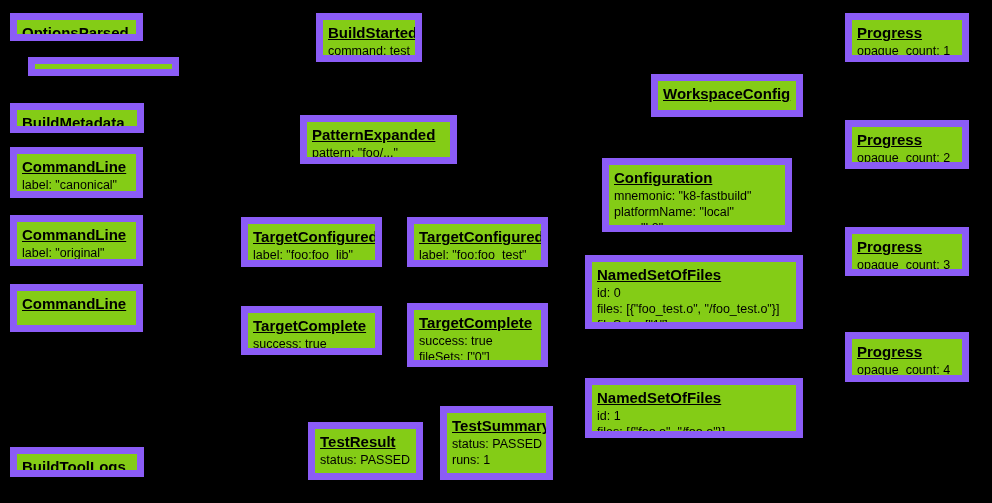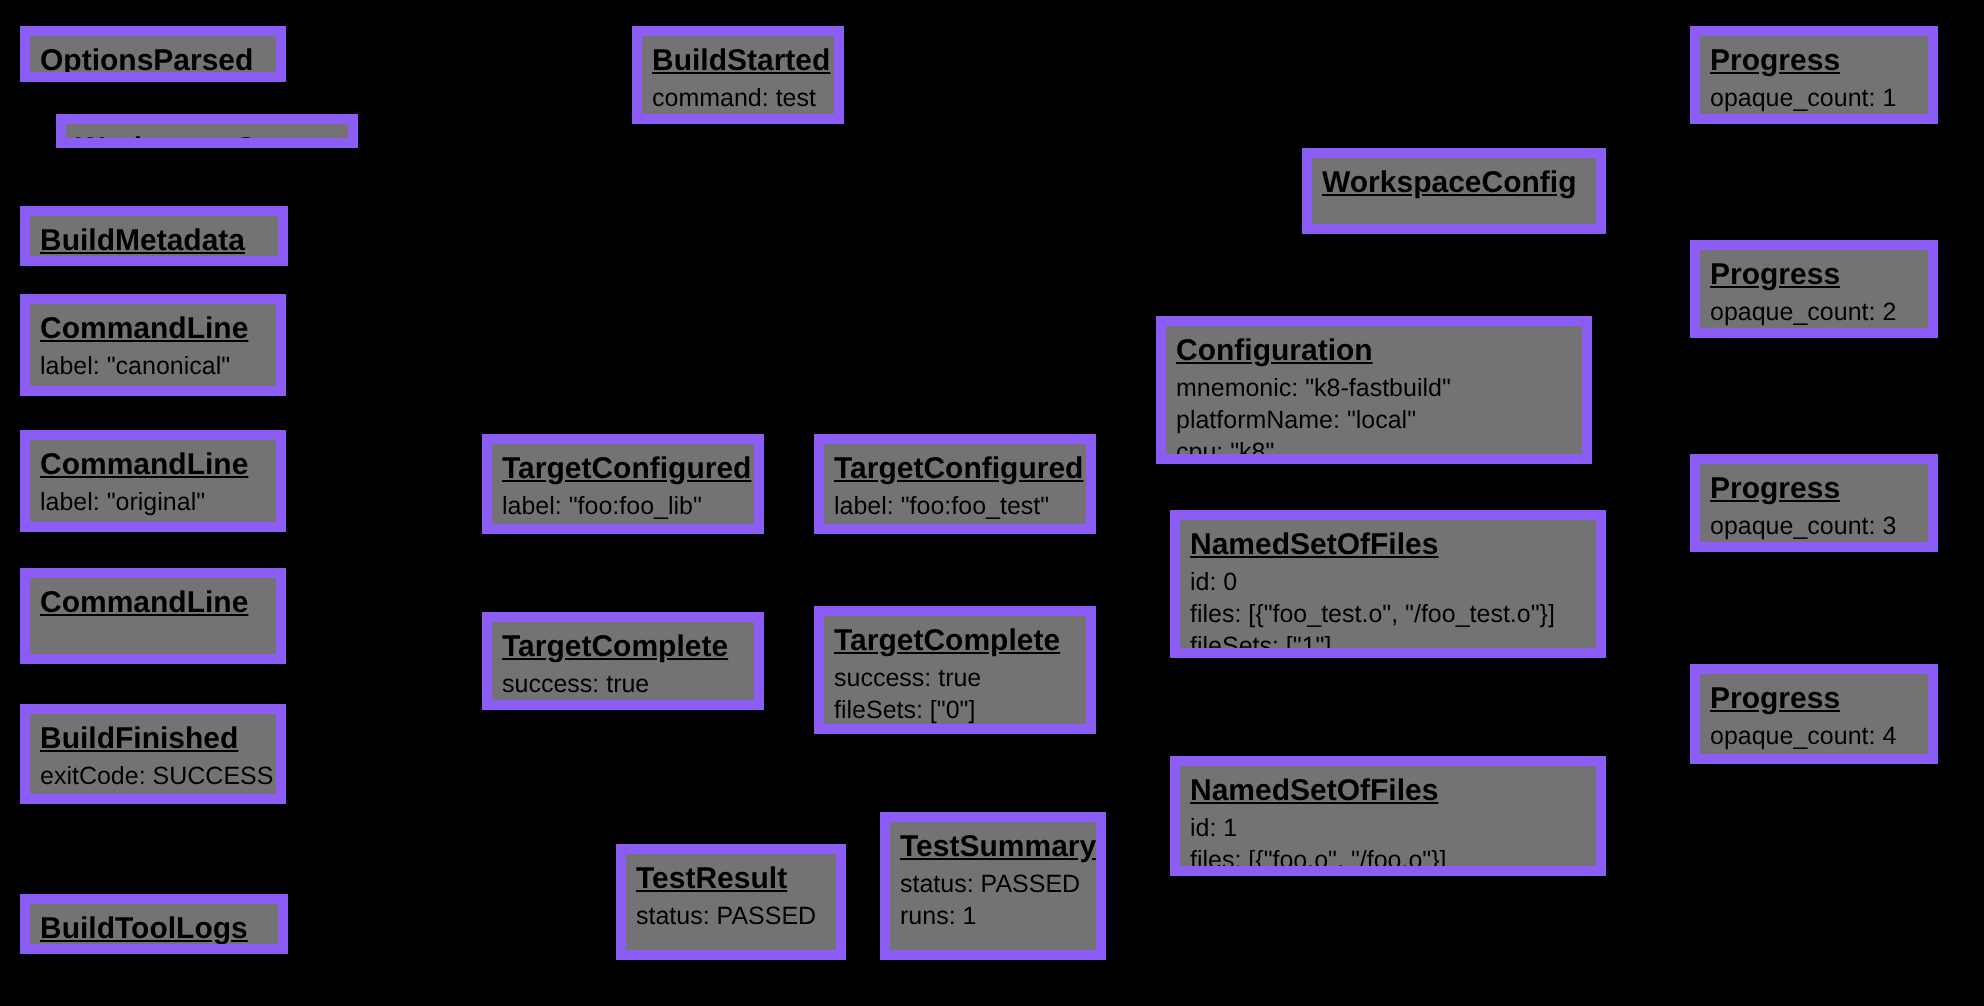--- a/index.html
+++ b/index.html
@@ -11,22 +11,22 @@
     position: relative;
     width: 992px;
     height: 503px;
     background: #000000;
     overflow: hidden;
     font-family: "Liberation Sans", sans-serif;
   }
   .node {
     position: absolute;
     box-sizing: border-box;
-    background: #737373;
-    border: 5px solid #8b5cf6;
+    background: #84cc16;
+    border: 7px solid #8b5cf6;
     color: #000000;
     padding: 3px 5px 2px 5px;
     overflow: hidden;
   }
   .node .t {
     font-size: 15px;
     font-weight: bold;
     text-decoration: underline;
     line-height: 20px;
     white-space: nowrap;
@@ -61,35 +61,35 @@
 
   <div class="node" style="left:10px;top:215px;width:133px;height:51px">
     <div class="t">CommandLine</div>
     <div class="l">label: "original"</div>
   </div>
 
   <div class="node" style="left:10px;top:284px;width:133px;height:48px">
     <div class="t">CommandLine</div>
   </div>
 
-  <div class="node" style="left:10px;top:352px;width:133px;height:50px">
-    <div class="t">BuildFinished</div>
-    <div class="l">exitCode: SUCCESS</div>
-  </div>
 
   <div class="node" style="left:10px;top:447px;width:134px;height:30px">
     <div class="t">BuildToolLogs</div>
   </div>
 
 
   <div class="node" style="left:316px;top:13px;width:106px;height:49px">
     <div class="t">BuildStarted</div>
     <div class="l">command: test</div>
   </div>
 
+  <div class="node" style="left:300px;top:115px;width:157px;height:49px">
+    <div class="t">PatternExpanded</div>
+    <div class="l">pattern: "foo/..."</div>
+  </div>
 
   <div class="node" style="left:241px;top:217px;width:141px;height:50px">
     <div class="t">TargetConfigured</div>
     <div class="l">label: "foo:foo_lib"</div>
   </div>
 
   <div class="node" style="left:407px;top:217px;width:141px;height:50px">
     <div class="t">TargetConfigured</div>
     <div class="l">label: "foo:foo_test"</div>
   </div>
@@ -113,21 +113,21 @@
   <div class="node" style="left:440px;top:406px;width:113px;height:74px">
     <div class="t">TestSummary</div>
     <div class="l">status: PASSED</div>
     <div class="l">runs: 1</div>
   </div>
 
   <div class="node" style="left:651px;top:74px;width:152px;height:43px">
     <div class="t">WorkspaceConfig</div>
   </div>
 
-  <div class="node" style="left:578px;top:158px;width:218px;height:74px">
+  <div class="node" style="left:602px;top:158px;width:190px;height:74px">
     <div class="t">Configuration</div>
     <div class="l">mnemonic: "k8-fastbuild"</div>
     <div class="l">platformName: "local"</div>
     <div class="l">cpu: "k8"</div>
   </div>
 
   <div class="node" style="left:585px;top:255px;width:218px;height:74px">
     <div class="t">NamedSetOfFiles</div>
     <div class="l">id: 0</div>
     <div class="l">files: [{"foo_test.o", "/foo_test.o"}]</div>

